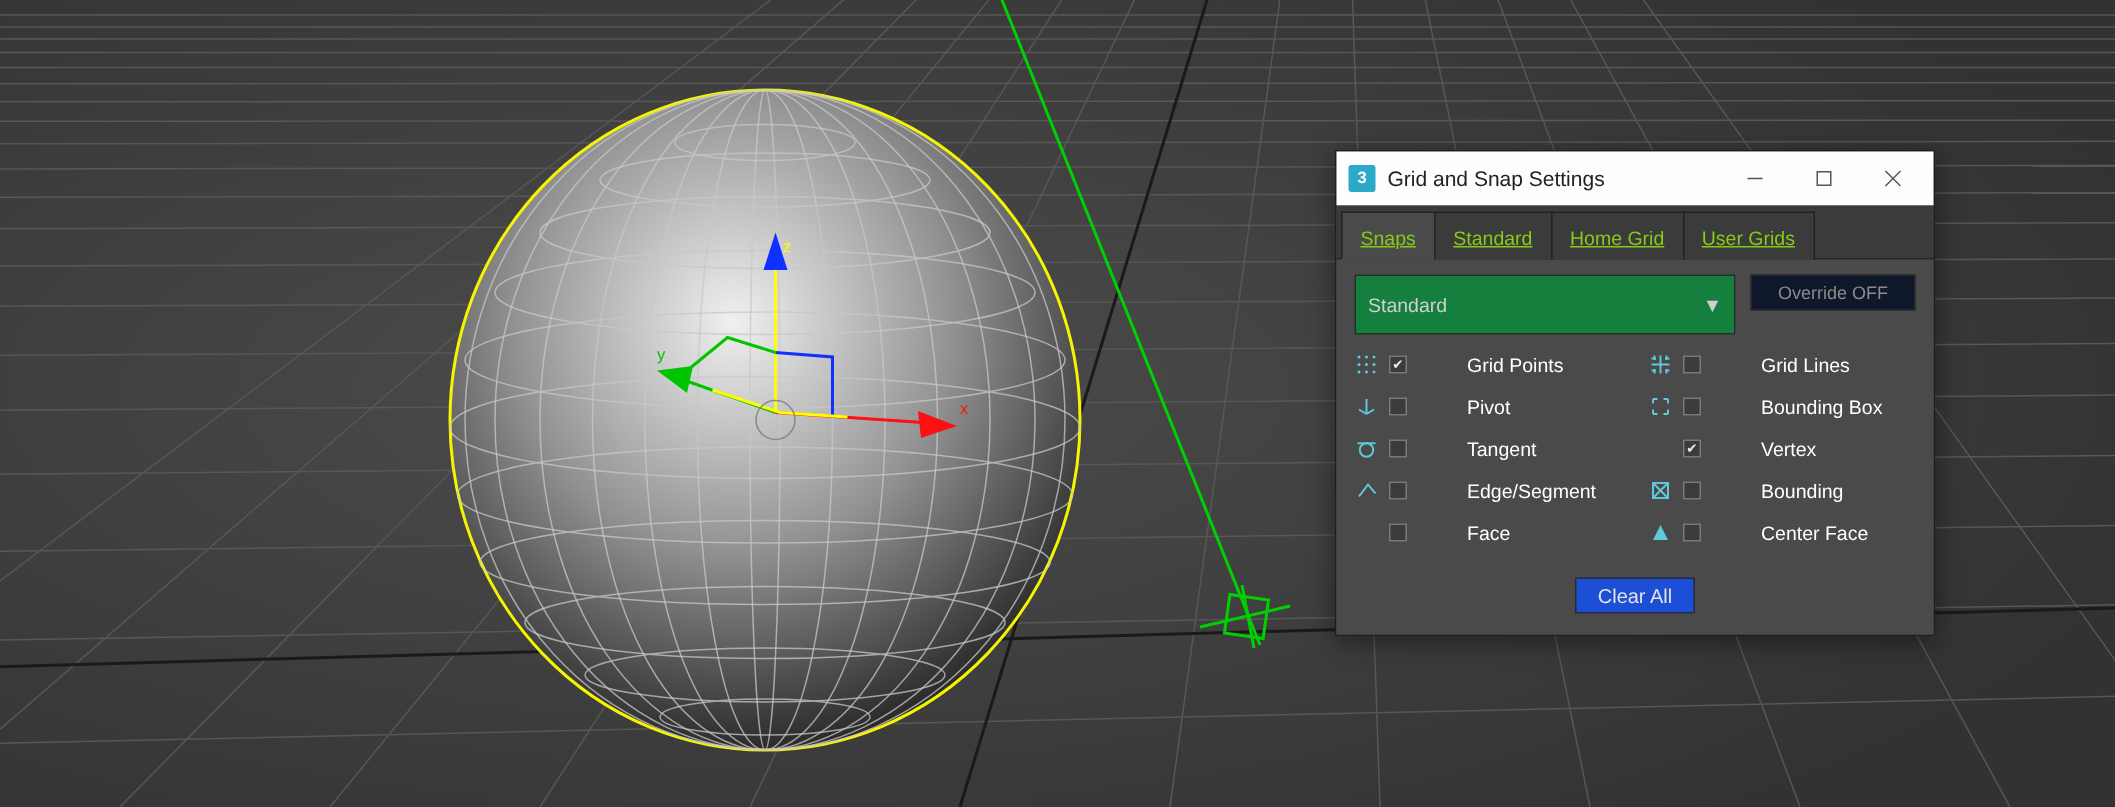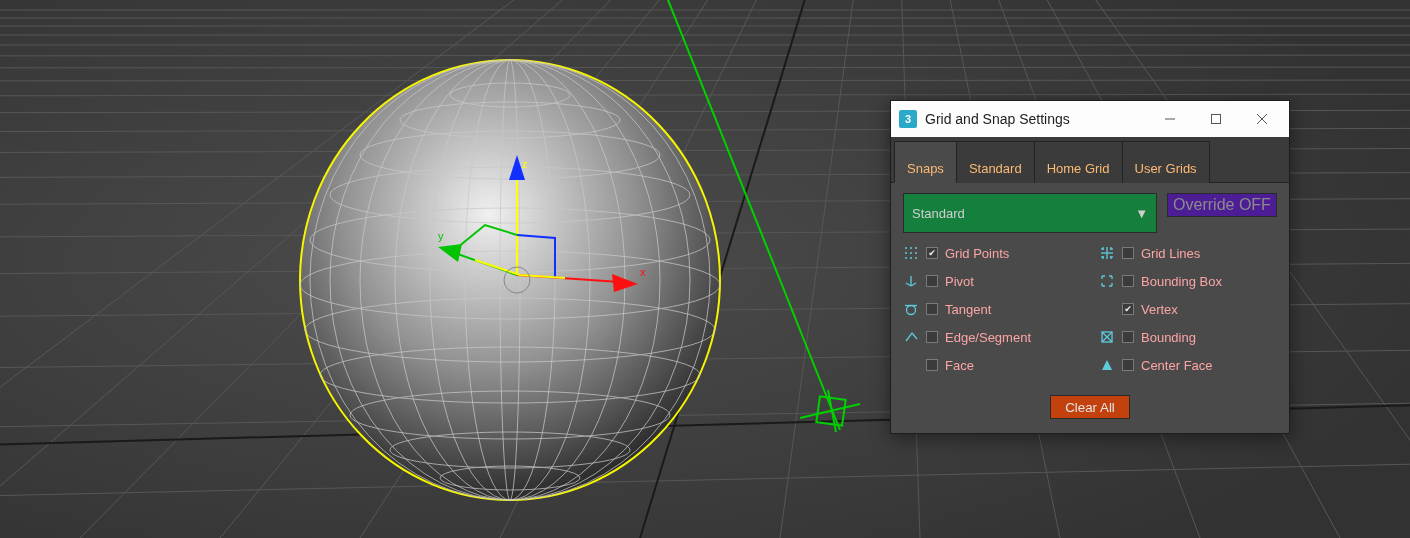--- a/index.html
+++ b/index.html
@@ -54,29 +54,30 @@
     font-size: 14px;
   }
   .tabs {
     display: flex;
     background: #3b3b3b;
     border-bottom: 1px solid #222;
     padding: 3px 3px 0 3px;
     gap: 0;
   }
   .tab {
-    padding: 19px 12px 6px 12px;
+    padding: 9px 12px 6px 12px;
     border: 1px solid #222;
     border-bottom: none;
     background: #3b3b3b;
-    color: #fdba74;
+    color: #84cc16;
     cursor: pointer;
     position: relative;
     top: 1px;
     margin-right: -1px;
+    text-decoration: underline;
   }
   .tab.active {
     background: #4a4a4a;
     border-bottom: 1px solid #4a4a4a;
   }
   .panel {
     padding: 10px 12px 14px 12px;
     background: #4a4a4a;
   }
   .row-top {
@@ -91,27 +92,27 @@
     border: 1px solid #2a2a2a;
     color: #cfcfcf;
     display: flex;
     align-items: center;
     padding: 16px 8px;
     justify-content: space-between;
   }
   .override-btn {
     width: 110px;
     height: 24px;
-    background: #4c1d95;
+    background: #0f172a;
     border: 1px solid #2a2a2a;
     color: #8b8b8b;
     display: flex;
     align-items: center;
     justify-content: center;
-    font-size: 16px;
+    font-size: 12px;
   }
   .snap-grid {
     display: grid;
     grid-template-columns: 1fr 1fr;
     column-gap: 18px;
     row-gap: 8px;
   }
   .snap-item {
     display: flex;
     align-items: center;
@@ -128,27 +129,27 @@
     width: 12px; height: 12px;
     border: 1px solid #7a7a7a;
     background: #3b3b3b;
     display: inline-flex;
     align-items: center; justify-content: center;
     font-size: 10px;
     color: #eaeaea;
     flex-shrink: 0;
   }
   .chk.checked::after { content: "✔"; font-size: 9px; line-height: 1; }
-  .snap-label { color: #fca5a5; }
+  .snap-label { color: #ffffff; margin-left: 33px; }
   .btn-clear {
     margin: 20px auto 0 auto;
     display: block;
     width: 80px;
     height: 24px;
-    background: #c2410c;
+    background: #1d4ed8;
     border: 1px solid #2a2a2a;
     color: #e4e4e4;
     cursor: pointer;
   }
 </style>
 </head>
 <body>
 
 <div class="viewport">
   <svg width="1410" height="538">

